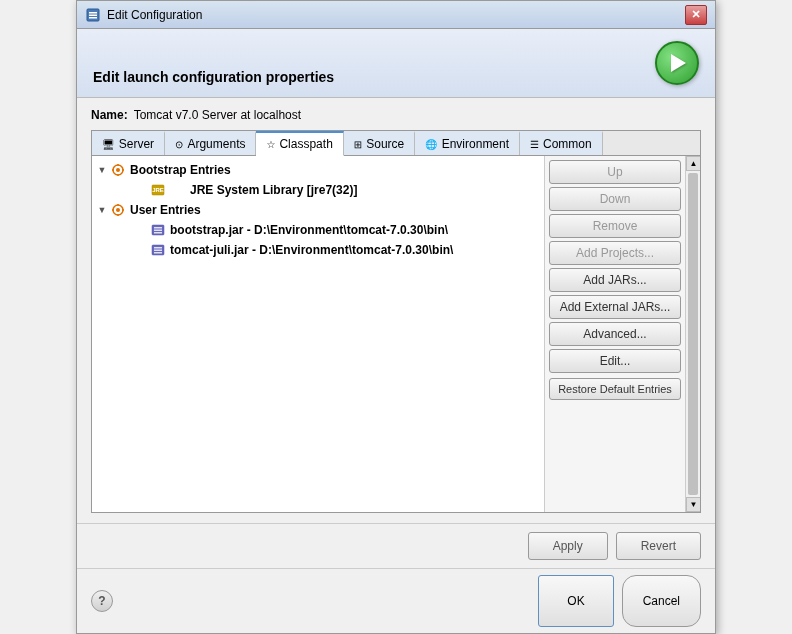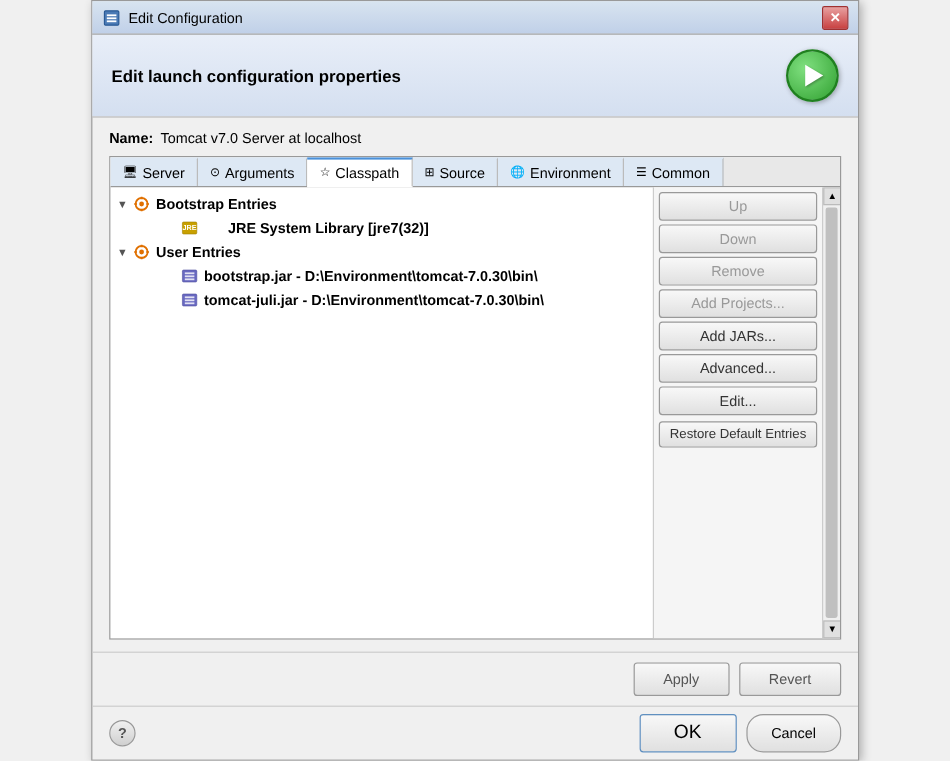--- a/index.html
+++ b/index.html
@@ -58,21 +58,21 @@
       cursor: pointer;
       color: white;
       font-size: 11px;
       font-weight: bold;
     }
     .header-section {
       background: linear-gradient(to bottom, #e8eef8, #d4dff0);
       padding: 12px 16px;
       border-bottom: 1px solid #bbb;
       display: flex;
-      align-items: center;
+      align-items: flex-end;
       justify-content: space-between;
       flex-shrink: 0;
     }
     .header-title {
       font-size: 14px;
       font-weight: bold;
       color: #000;
     }
     .run-button {
       width: 44px;
@@ -292,26 +292,26 @@
       cursor: pointer;
       font-size: 12px;
       font-weight: bold;
       color: #555;
     }
     .footer-buttons {
       display: flex;
       gap: 8px;
     }
     .btn-ok {
-      padding: 6px 28px;
+      padding: 18px 28px;
       background: linear-gradient(to bottom, #f8f8f8, #e0e0e0);
       border: 1px solid #6090c0;
       border-radius: 3px;
       cursor: pointer;
-      font-size: 16px;
+      font-size: 12px;
       color: #000;
     }
     .btn-cancel {
       padding: 6px 20px;
       background: linear-gradient(to bottom, #f8f8f8, #e0e0e0);
       border: 1px solid #999;
       border-radius: 14px;
       cursor: pointer;
       font-size: 12px;
       color: #000;
@@ -452,20 +452,21 @@
 
         </div>
 
         <div style="display:flex; flex-direction:row;">
           <div class="buttons-section">
             <button class="btn disabled" disabled="">Up</button>
             <button class="btn disabled" disabled="">Down</button>
             <button class="btn disabled" disabled="">Remove</button>
             <button class="btn disabled" disabled="">Add Projects...</button>
             <button class="btn">Add JARs...</button>
+            <button class="btn">Add External JARs...</button>
             <button class="btn">Advanced...</button>
             <button class="btn">Edit...</button>
             <button class="btn btn-restore">Restore Default Entries</button>
           </div>
           <div class="scrollbar-section">
             <div class="scrollbar-arrow">▲</div>
             <div class="scrollbar-thumb"></div>
             <div class="scrollbar-arrow">▼</div>
           </div>
         </div>

